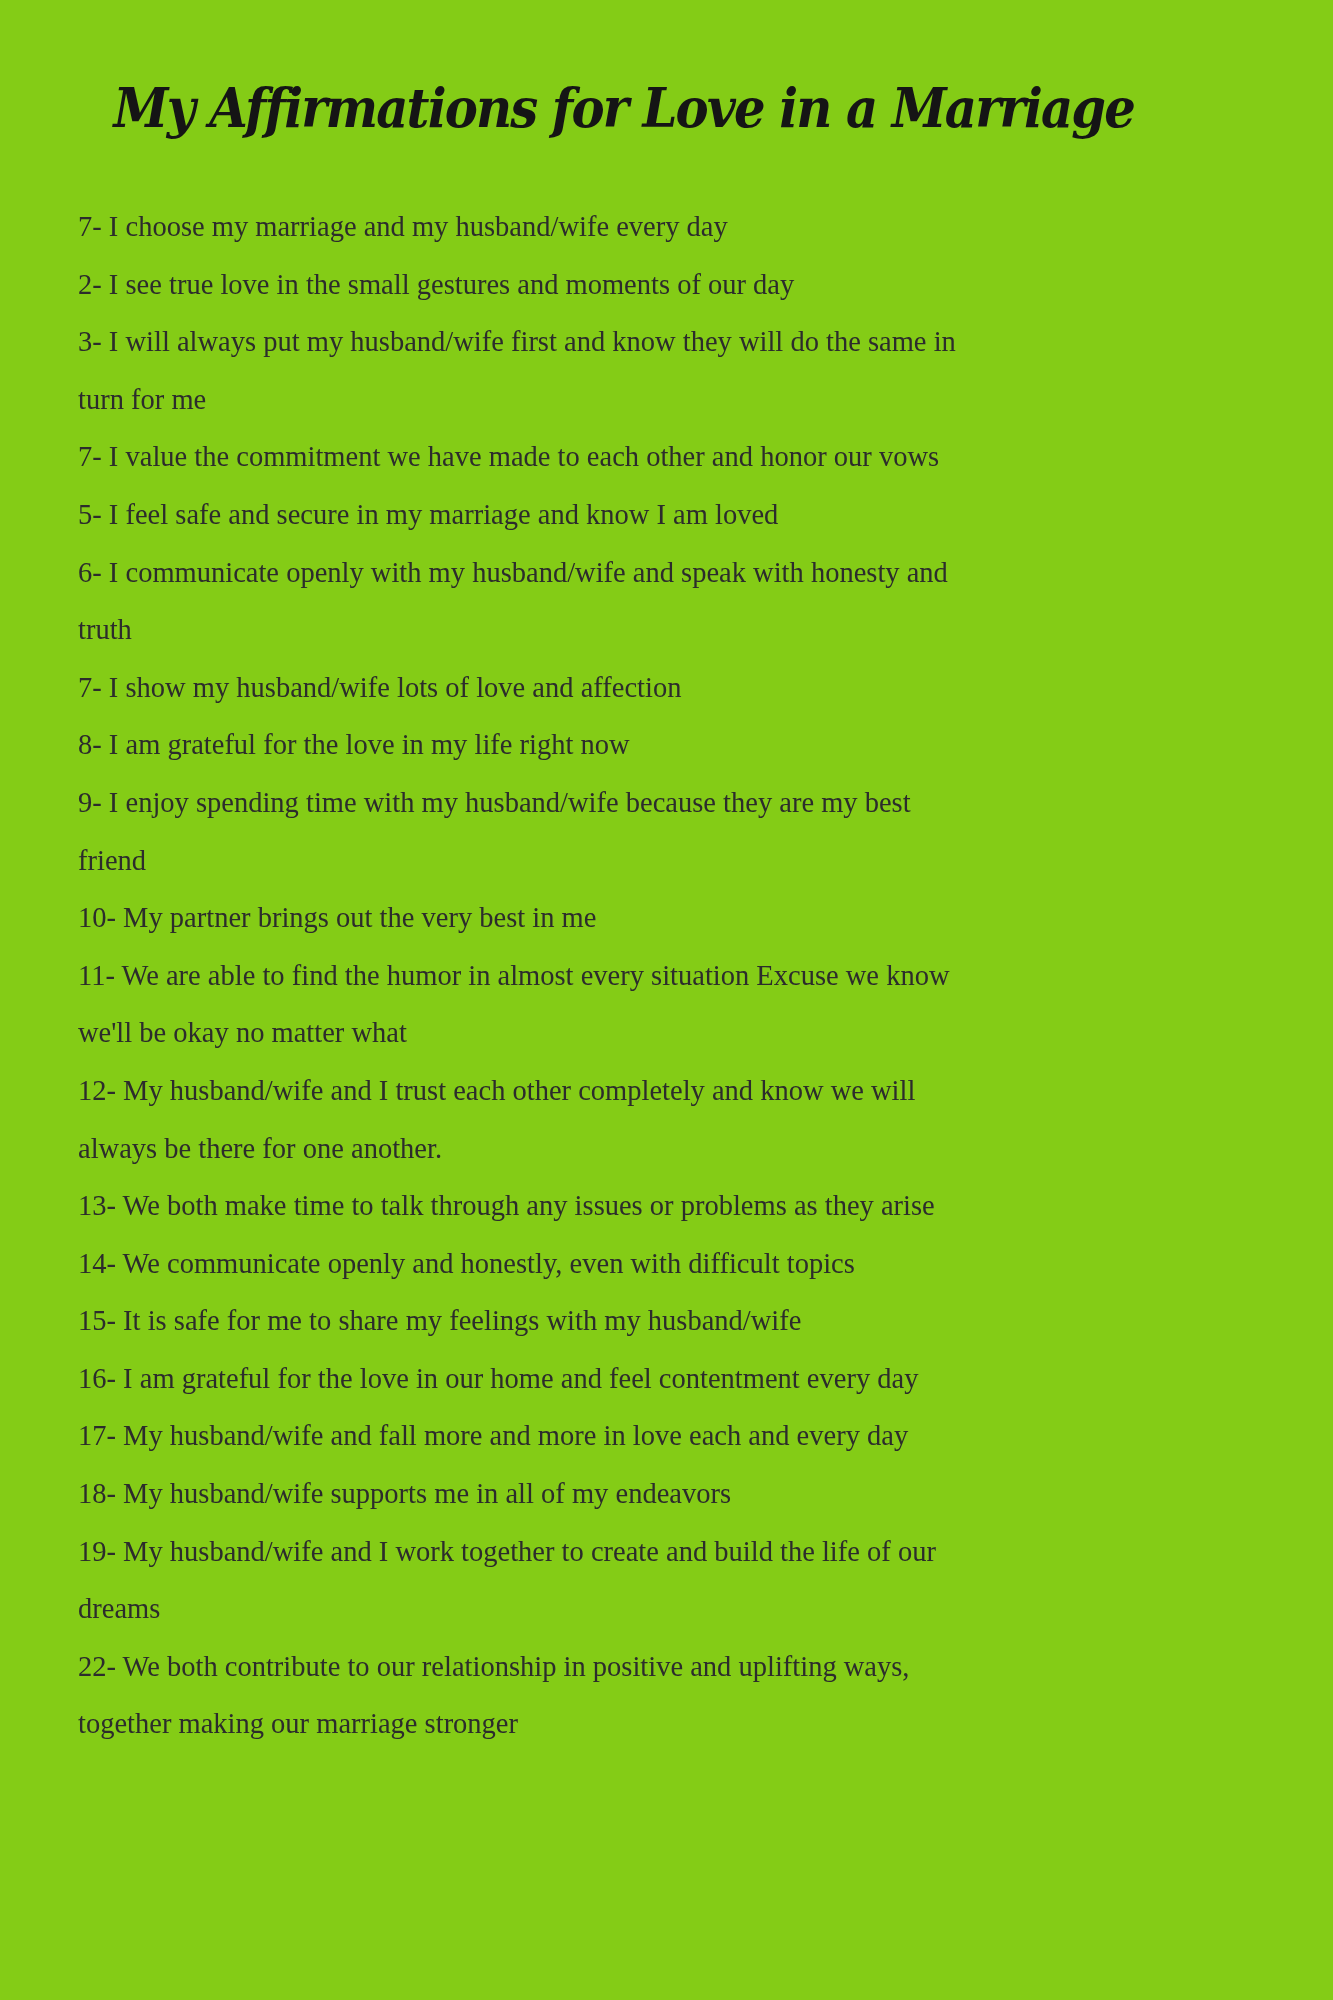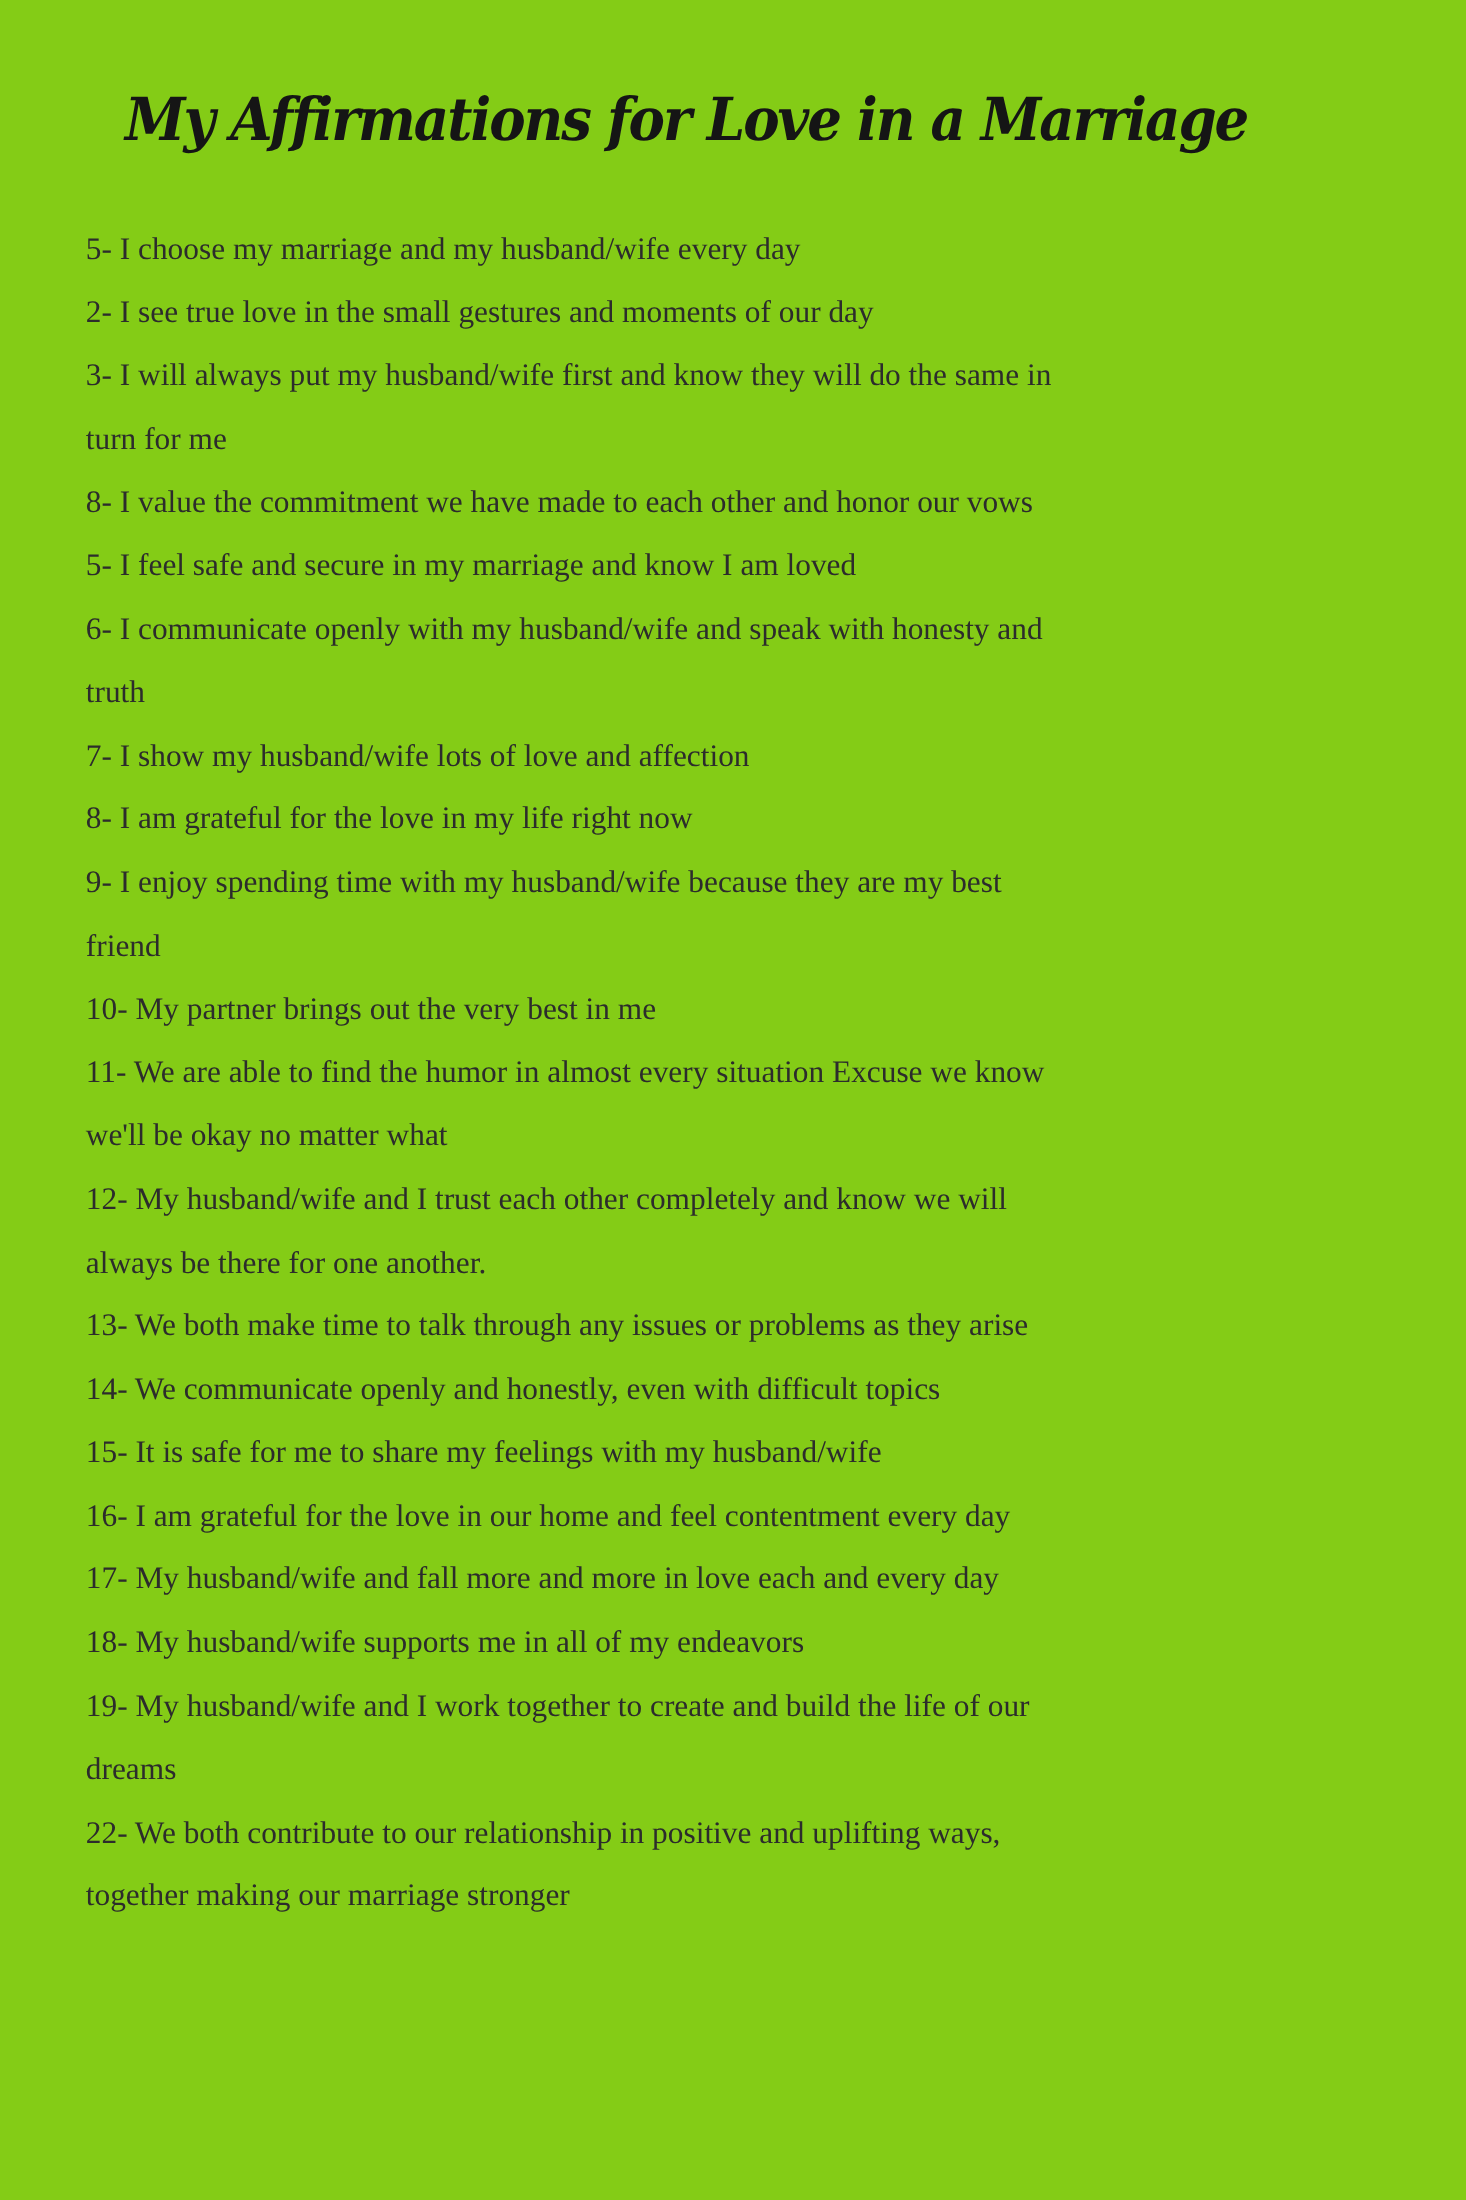--- a/index.html
+++ b/index.html
@@ -47,24 +47,24 @@
     padding: 0;
   }
 </style>
 </head>
 <body>
 
 <div class="page">
   <div class="doc-title">My Affirmations for Love in a Marriage</div>
 
   <div class="affirmation-list">
-    <p class="affirmation-item">5- I choose my marriage and my husband/wife every day</p>
+    <p class="affirmation-item">7- I choose my marriage and my husband/wife every day</p>
     <p class="affirmation-item">2- I see true love in the small gestures and moments of our day</p>
     <p class="affirmation-item">3- I will always put my husband/wife first and know they will do the same in turn for me</p>
-    <p class="affirmation-item">8- I value the commitment we have made to each other and honor our vows</p>
+    <p class="affirmation-item">7- I value the commitment we have made to each other and honor our vows</p>
     <p class="affirmation-item">5- I feel safe and secure in my marriage and know I am loved</p>
     <p class="affirmation-item">6- I communicate openly with my husband/wife and speak with honesty and truth</p>
     <p class="affirmation-item">7- I show my husband/wife lots of love and affection</p>
     <p class="affirmation-item">8- I am grateful for the love in my life right now</p>
     <p class="affirmation-item">9- I enjoy spending time with my husband/wife because they are my best friend</p>
     <p class="affirmation-item">10- My partner brings out the very best in me</p>
     <p class="affirmation-item">11- We are able to find the humor in almost every situation Excuse we know we'll be okay no matter what</p>
     <p class="affirmation-item">12- My husband/wife and I trust each other completely and know we will always be there for one another.</p>
     <p class="affirmation-item">13- We both make time to talk through any issues or problems as they arise</p>
     <p class="affirmation-item">14- We communicate openly and honestly, even with difficult topics</p>

